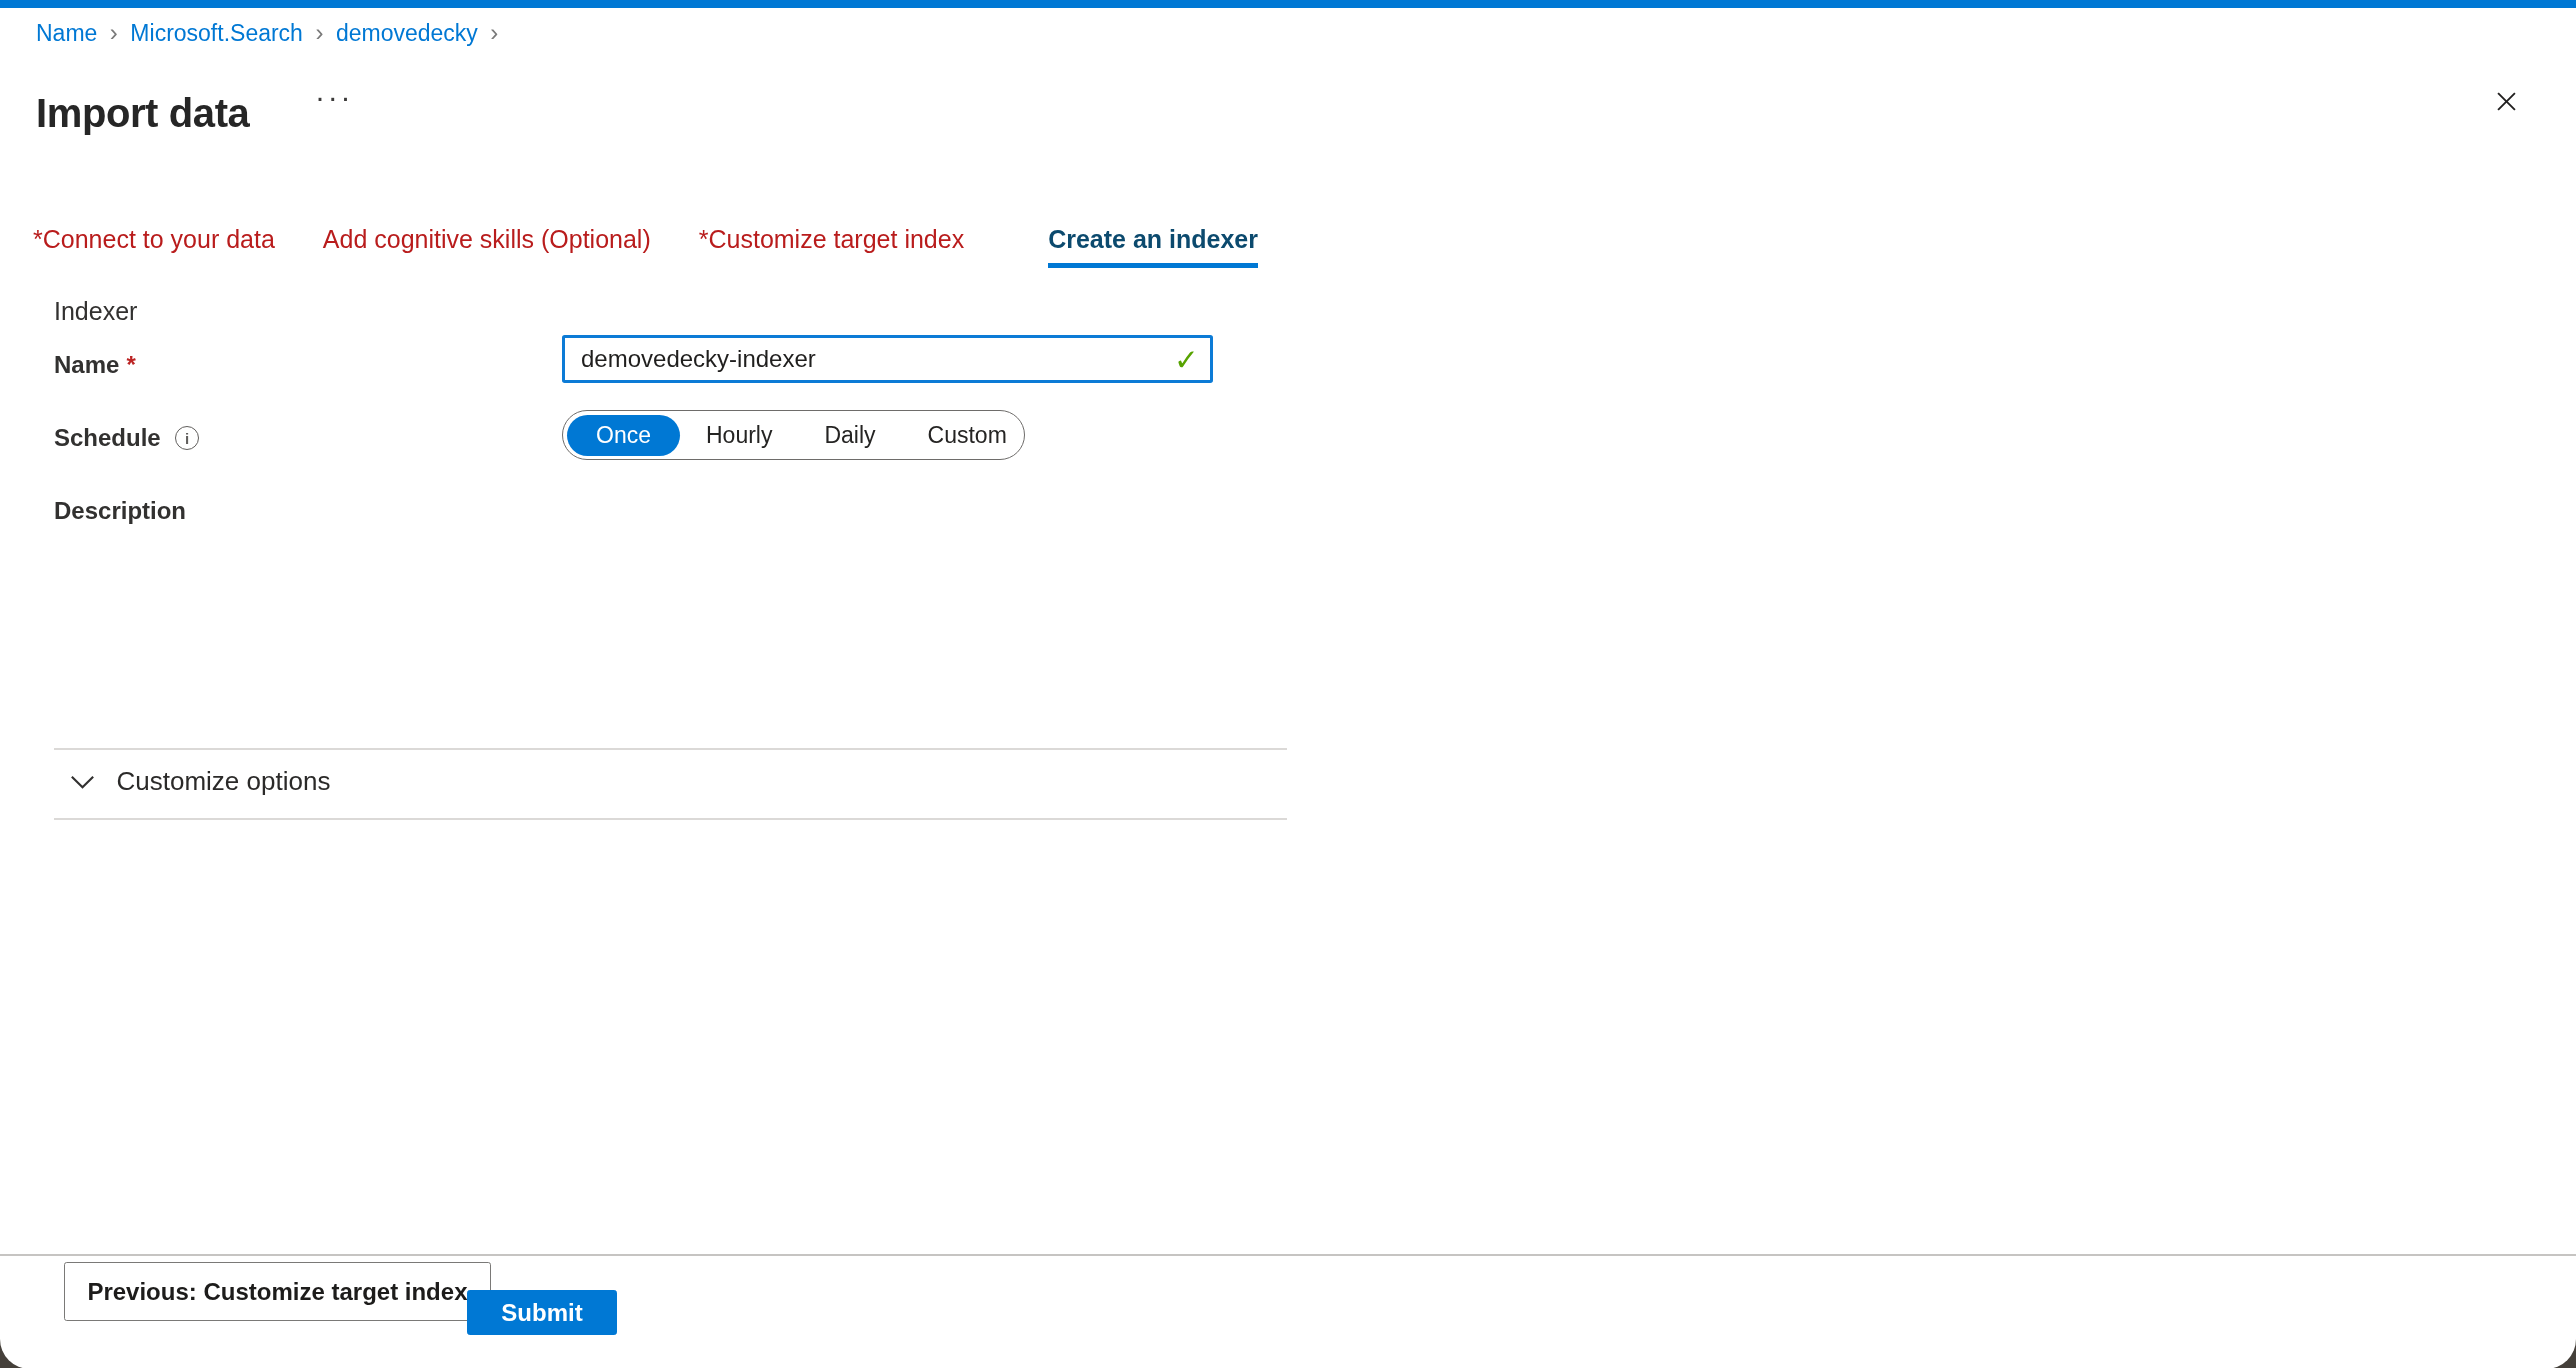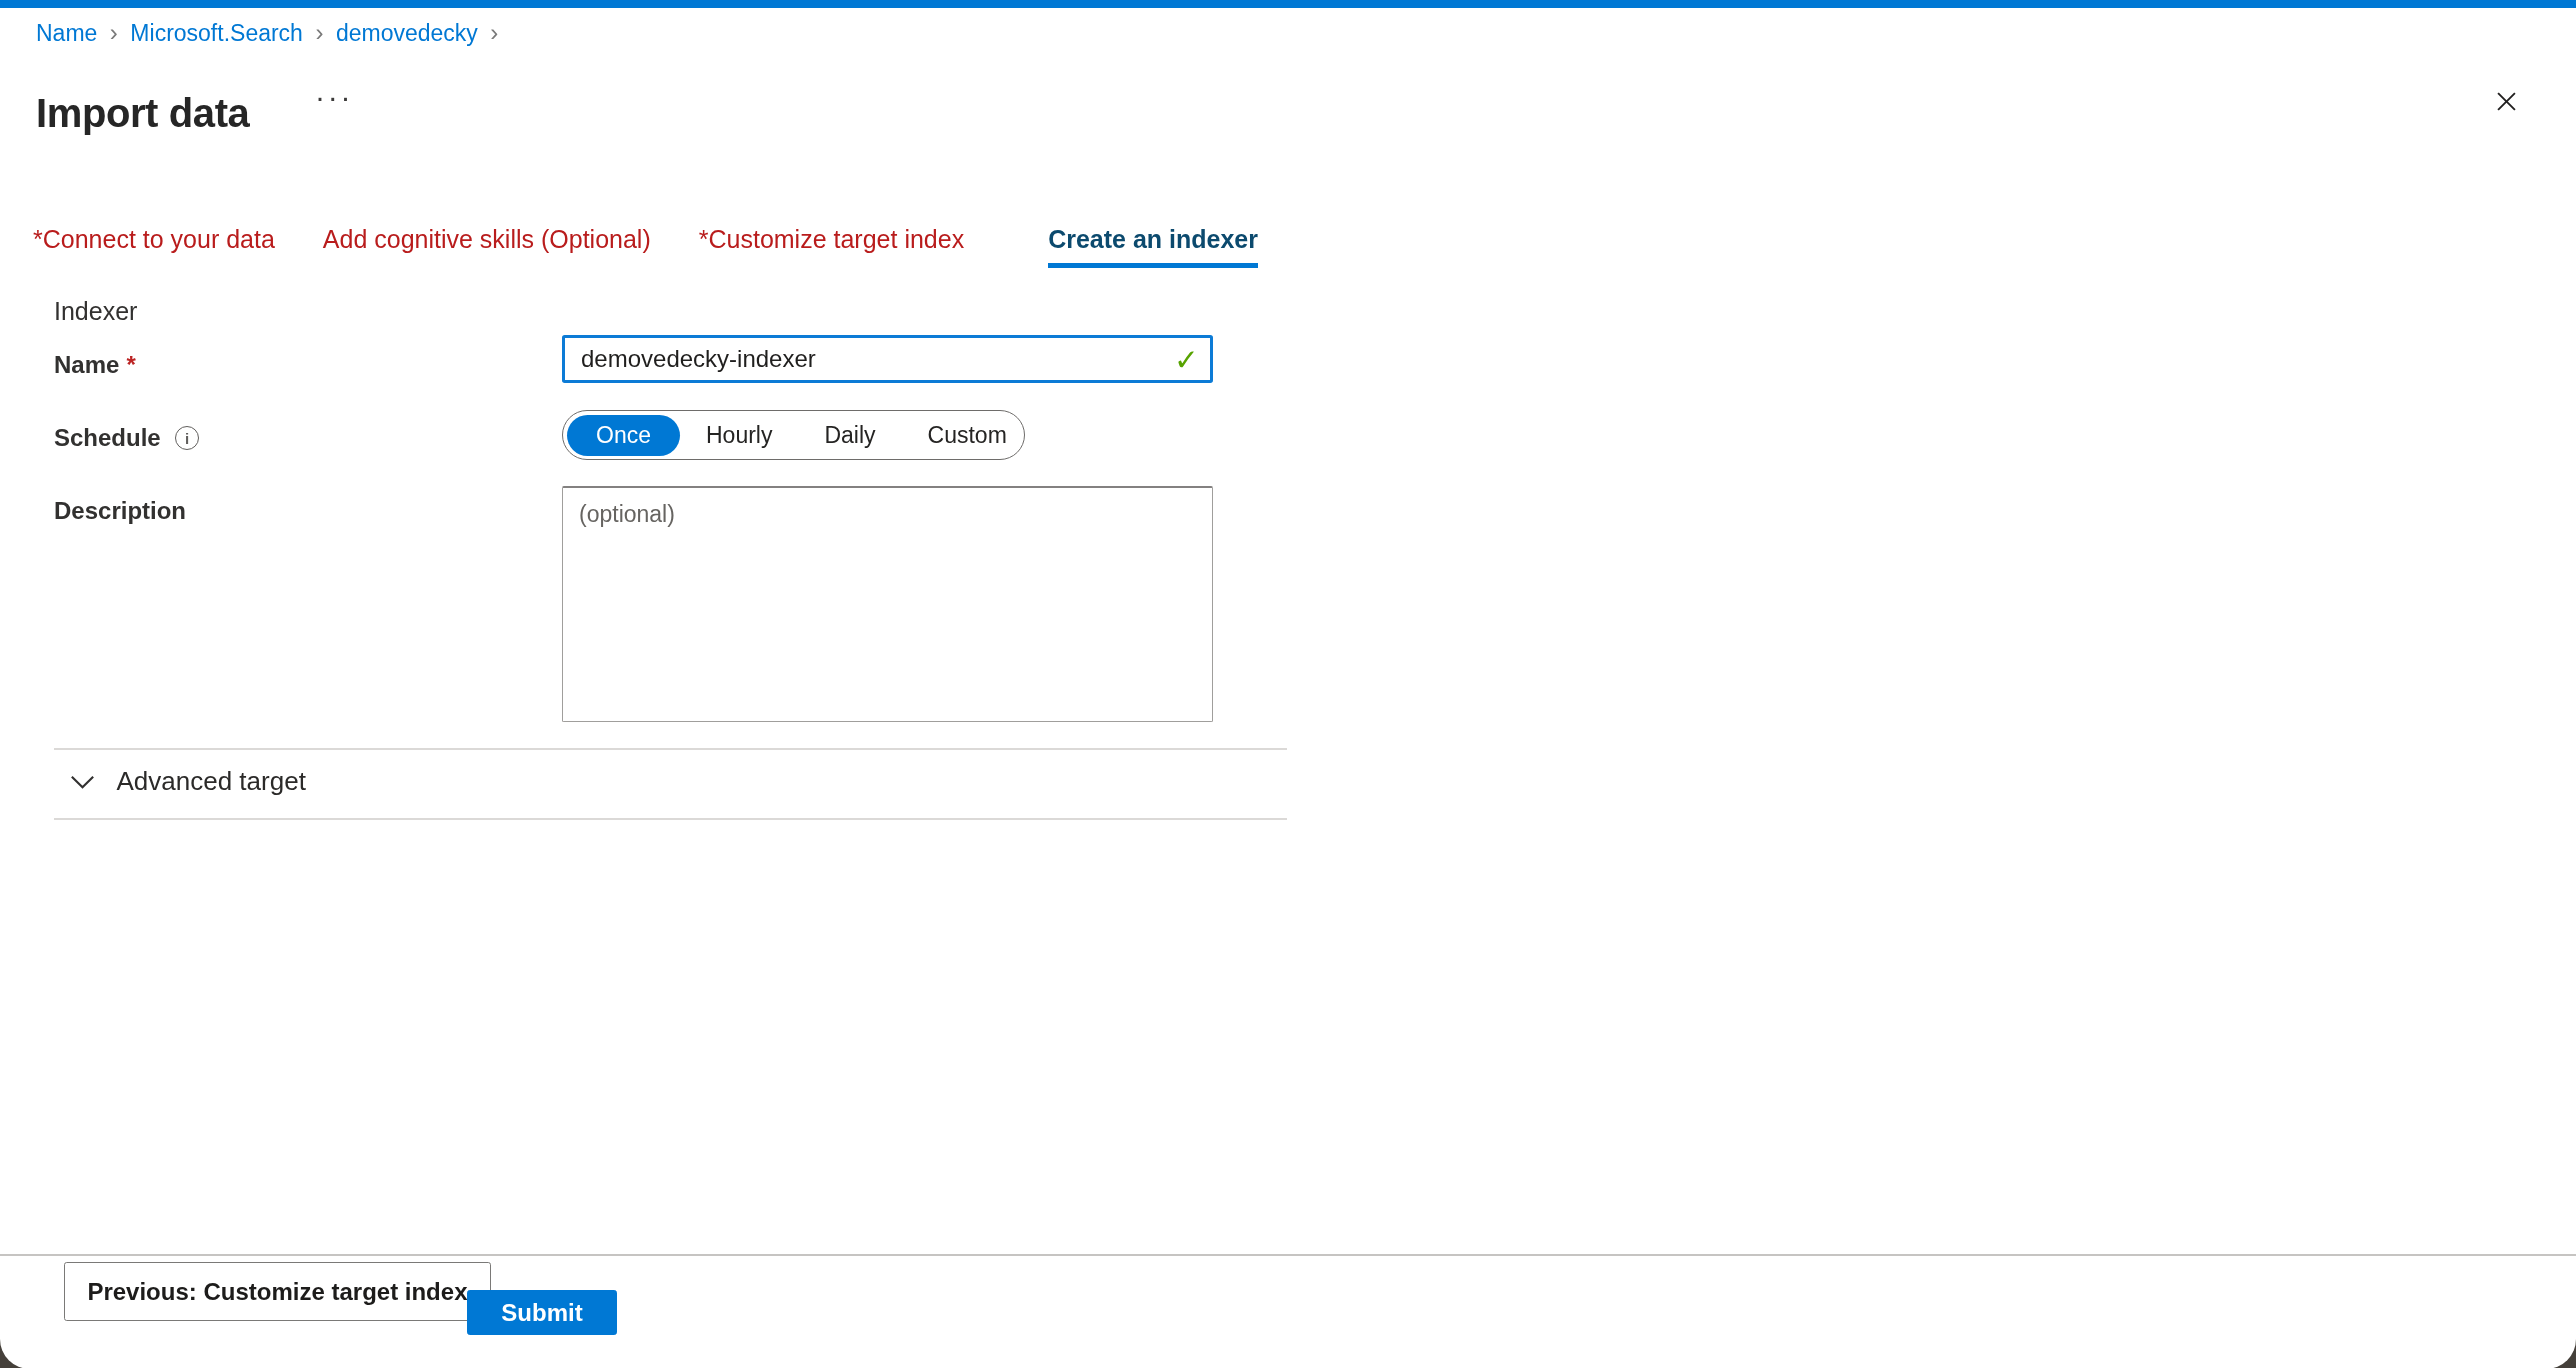--- a/index.html
+++ b/index.html
@@ -130,28 +130,27 @@
     <span class="info-icon">i</span>
   </div>
   <div class="segmented">
     <span class="seg-opt selected">Once</span>
     <span class="seg-opt">Hourly</span>
     <span class="seg-opt">Daily</span>
     <span class="seg-opt">Custom</span>
   </div>
 
   <div class="field-label lbl-desc">Description</div>
-  <textarea class="desc-textarea" placeholder="(optional)" style=""></textarea>
 
   <div class="divider div-1"></div>
   <div class="advanced-row">
     <svg width="25" height="16" viewBox="0 0 28 18">
       <polyline points="2,3 14,15 26,3" fill="none" stroke="#323130" stroke-width="2.4"></polyline>
     </svg>
-    <span class="advanced-label">Advanced target</span>
+    <span class="advanced-label">Customize options</span>
   </div>
   <div class="divider div-2"></div>
 
   <div class="footer-divider"></div>
   <button class="prev-btn">Previous: Customize target index</button>
   <button class="submit-btn">Submit</button>
 </div>
 
 
 </body></html>

